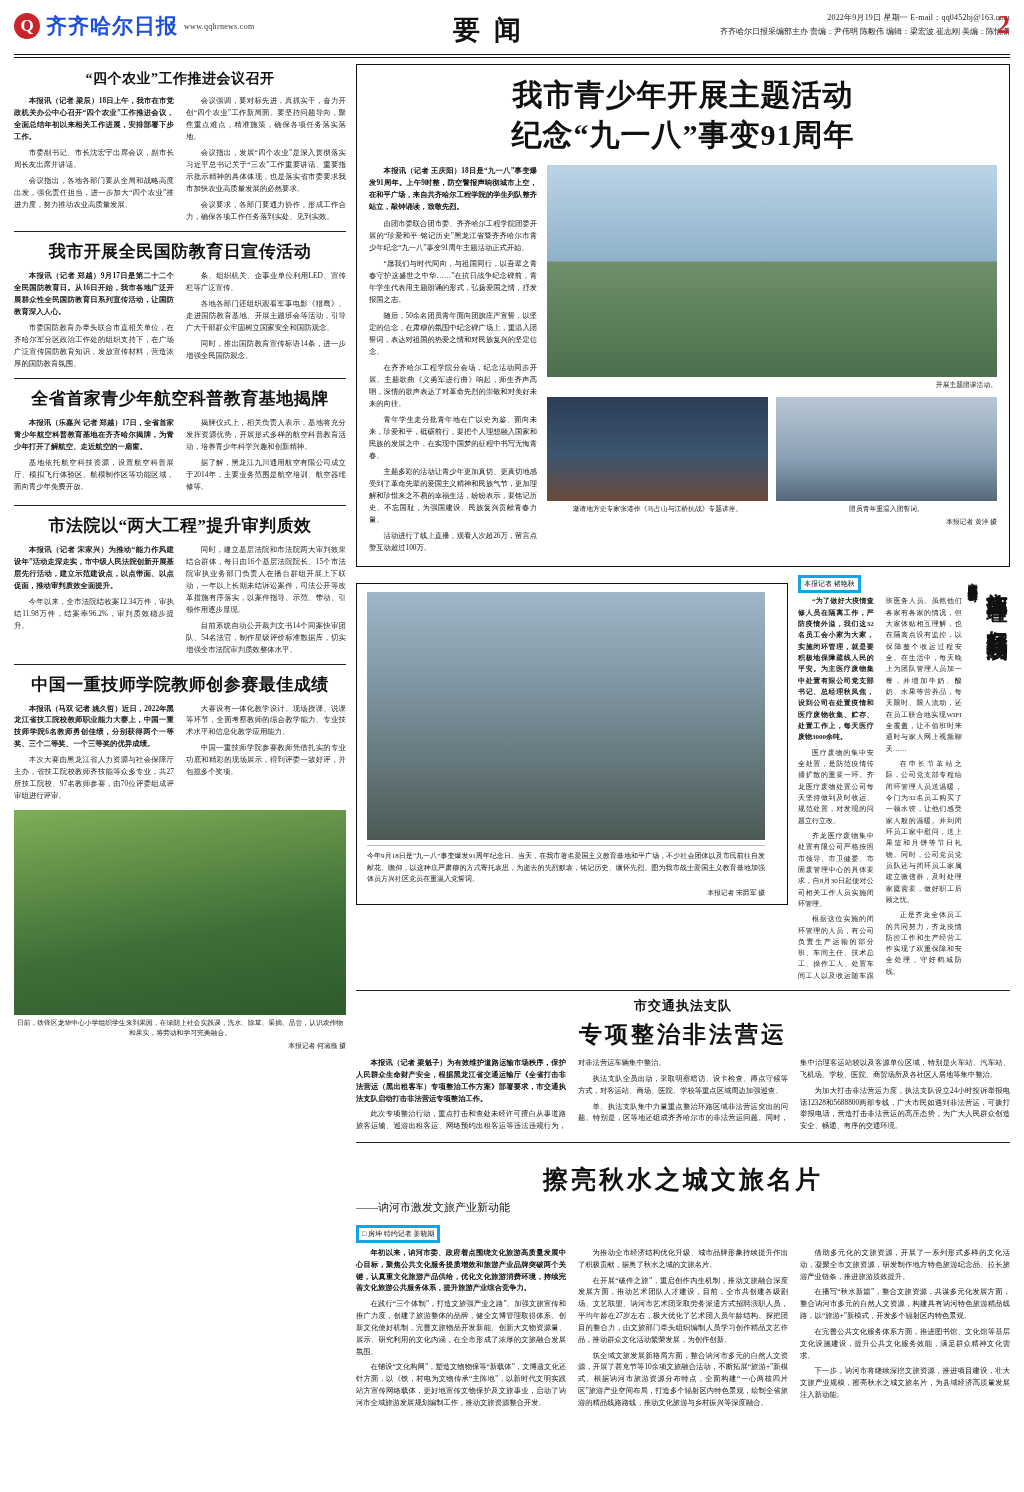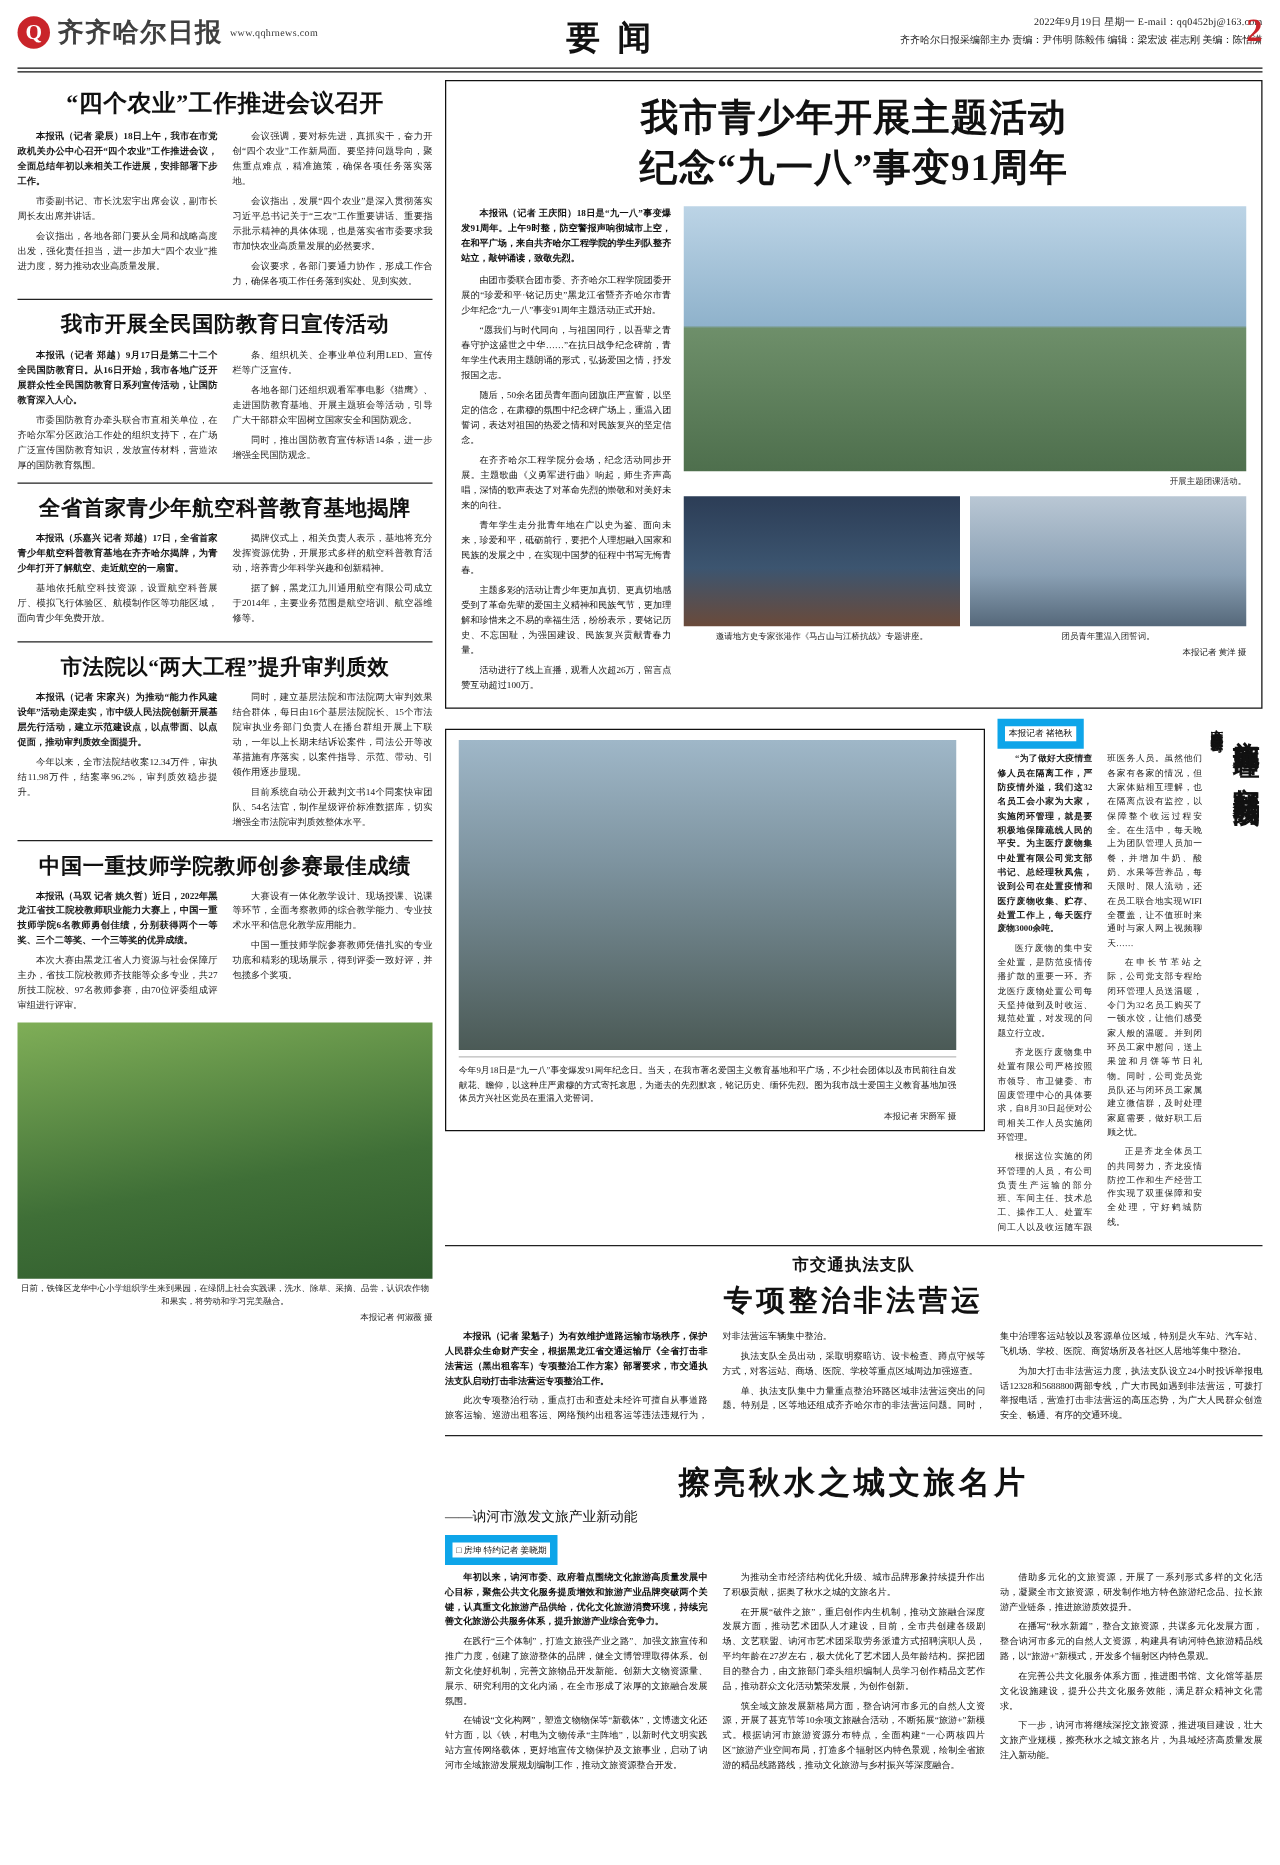--- a/index.html
+++ b/index.html
@@ -4,36 +4,36 @@
 <style>
   html,body{margin:0;padding:0;background:#fff;}
   body{width:1024px;height:1492px;font-family:"Liberation Serif",serif;color:#111;}
   .page{width:1024px;height:1492px;position:relative;padding:0;box-sizing:border-box;}
 
   
   .masthead{display:flex;align-items:flex-start;padding:12px 14px 4px 14px;}
   .logo-wrap{display:flex;align-items:center;width:280px;flex:none;}
   .logo-mark{width:26px;height:26px;border-radius:50%;background:#c9242a;color:#fff;
     font-size:17px;line-height:26px;text-align:center;font-weight:bold;flex:none;margin-right:6px;}
-  .logo-title{font-size:21px;font-weight:bold;letter-spacing:1px;color:#404040;font-family:"Liberation Serif",serif;}
+  .logo-title{font-size:21px;font-weight:bold;letter-spacing:1px;color:#1d4ed8;font-family:"Liberation Serif",serif;}
   .logo-url{font-size:8px;color:#333;margin-left:6px;letter-spacing:.3px;}
   .head-center{flex:1;text-align:center;}
   .head-center .sect{font-size:27px;font-weight:bold;letter-spacing:14px;padding-left:14px;}
   .head-right{width:330px;flex:none;text-align:right;font-size:8px;line-height:1.55;color:#222;}
   .head-right .row1{margin-bottom:2px;letter-spacing:.2px;text-align:right;}
   .pagenum{position:absolute;right:14px;top:10px;font-size:26px;font-weight:bold;color:#c9242a;}
   .rule-a{border-top:1.6px solid #111;margin:2px 14px 0 14px;}
   .rule-b{border-top:.7px solid #111;margin:2px 14px 6px 14px;}
 
   
   .cols{display:flex;padding:0 14px;box-sizing:border-box;gap:10px;}
   .colL{width:332px;flex:none;}
   .colR{flex:1;}
 
-  .hl{font-size:19px;font-weight:bold;text-align:center;margin:6px 0 7px 0;letter-spacing:.5px;}
+  .hl{font-size:14px;font-weight:bold;text-align:center;margin:6px 0 7px 0;letter-spacing:.5px;}
   .hl.sm{font-size:17px;}
   .body2{column-count:2;column-gap:12px;font-size:7.4px;line-height:1.62;text-align:justify;color:#1a1a1a;}
   .body2 p{margin:0 0 4px 0;text-indent:2em;}
   .lead{font-weight:bold;}
   .divider{border-top:.7px solid #222;margin:8px 0;}
 
   
   .feature-box{border:1.5px solid #111;padding:10px 12px 8px 12px;box-sizing:border-box;}
   .feat-title{font-size:30px;font-weight:bold;text-align:center;line-height:1.34;letter-spacing:1px;}
   .feat-body{display:flex;gap:10px;margin-top:10px;}
@@ -52,21 +52,21 @@
 
   
   .mon-box{border:1.2px solid #111;padding:8px 22px 6px 10px;margin-top:8px;box-sizing:border-box;}
   .mon-note{font-size:7px;line-height:1.6;text-align:justify;margin-top:5px;border-top:.6px solid #bbb;padding-top:5px;}
 
   
   .vcol{writing-mode:vertical-rl;text-orientation:upright;font-weight:bold;letter-spacing:2px;}
   .v-main{font-size:21px;line-height:1.28;}
   .v-sub{font-size:10px;line-height:1.35;letter-spacing:1px;}
 
-  .tag{display:inline-block;border:6px solid #0ea5e9;font-size:7px;padding:1px 3px;margin-right:4px;}
+  .tag{display:inline-block;border:3px solid #0ea5e9;font-size:7px;padding:1px 3px;margin-right:4px;}
   .sub-hl{font-size:13px;font-weight:bold;text-align:center;letter-spacing:1px;}
   .big-hl{font-size:25px;font-weight:bold;text-align:center;letter-spacing:3px;}
   .sub-line{font-size:11px;margin:4px 0 7px 0;}
   .body3{column-count:3;column-gap:12px;font-size:7.3px;line-height:1.62;text-align:justify;}
   .body3 p{margin:0 0 4px 0;text-indent:2em;}
   .strip{display:flex;gap:10px;}
 </style>
 </head>
 <body>
 

